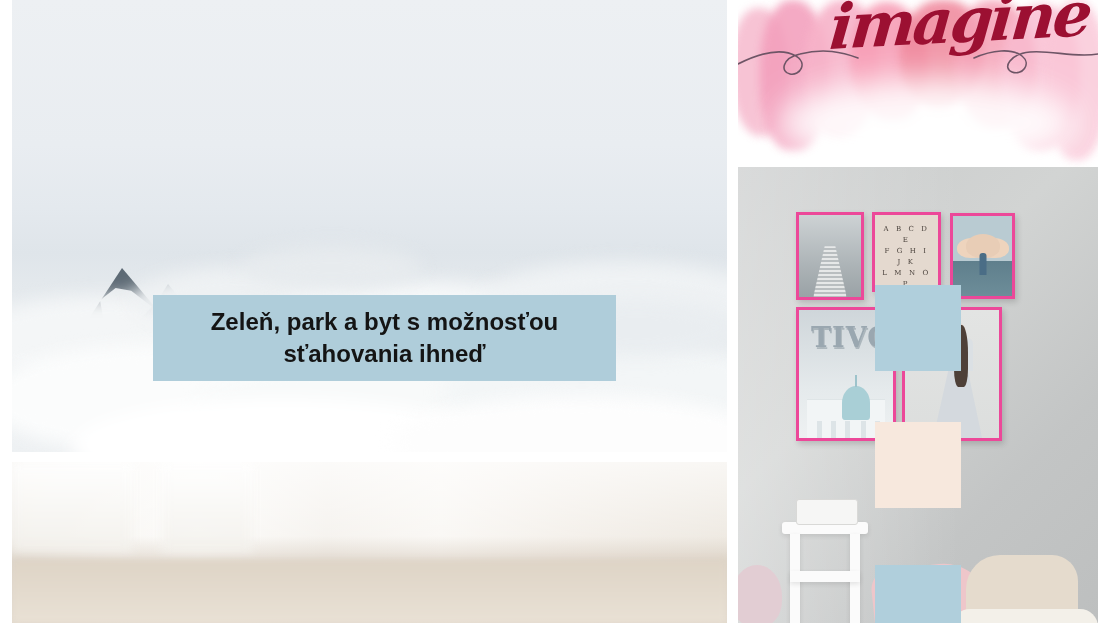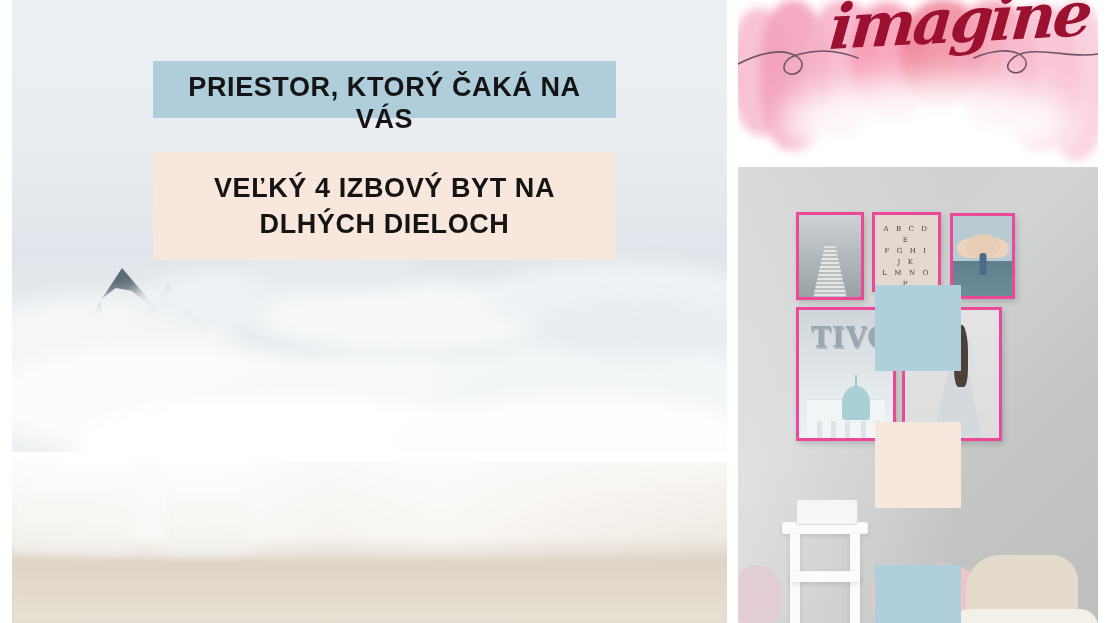--- a/index.html
+++ b/index.html
@@ -122,25 +122,22 @@
       <div class="cb" style="left:470px;top:262px;width:280px;height:76px;background:#eff2f4;"></div>
       <div class="cb" style="left:-30px;top:344px;width:360px;height:110px;background:#fbfcfc;"></div>
       <div class="cb" style="left:180px;top:356px;width:380px;height:118px;background:#f8fafa;"></div>
       <div class="cb" style="left:430px;top:338px;width:330px;height:108px;background:#f3f6f7;"></div>
       <div class="cb" style="left:60px;top:398px;width:420px;height:96px;background:#ffffff;"></div>
       <div class="cb" style="left:380px;top:396px;width:380px;height:92px;background:#fdfdfd;"></div>
       <div class="cb" style="left:520px;top:300px;width:210px;height:56px;background:#e9edf0;"></div>
       <div class="cb" style="left:230px;top:246px;width:180px;height:44px;background:#e7ebee;"></div>
     </div>
 
-    <div class="banner" id="banner-1">
-      <span class="t">PRIESTOR, KTORÝ ČAKÁ NA VÁS</span>
-    </div>
-    <div class="banner" id="banner-2">
-      <span>VEĽKÝ 4 IZBOVÝ BYT NA DLHÝCH DIELOCH</span>
+    <div class="banner" id="banner-3">
+      <span>Zeleň, park a byt s možnosťou sťahovania ihneď</span>
     </div>
   </div>
 
   <div class="panel" id="panel-home">
     <div class="interior"></div>
     <div class="win" style="left:0;width:120px;"></div>
     <div class="win" style="left:150px;width:90px;"></div>
     <div class="counter"></div>
 
     <div class="fruit">

